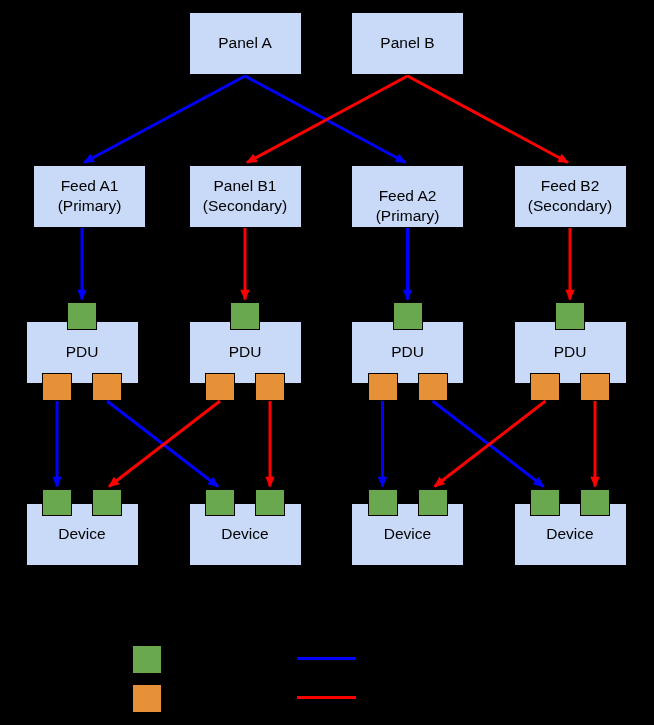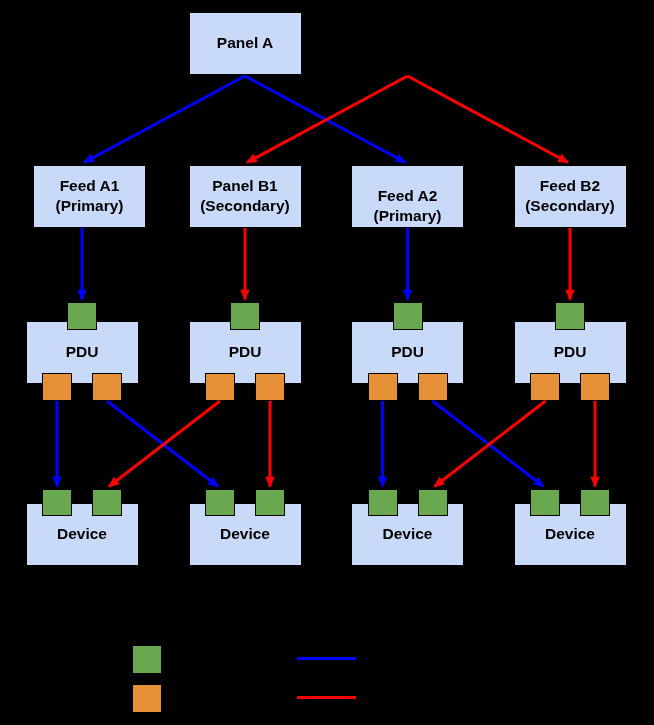--- a/index.html
+++ b/index.html
@@ -4,21 +4,21 @@
 <style>
   html,body{margin:0;padding:0;background:#000;}
   .stage{
     position:relative;width:654px;height:725px;background:#000;
     font-family:"Liberation Sans", sans-serif;color:#000;overflow:hidden;
   }
   .box{
     position:absolute;width:113px;height:63px;background:var(--box-fill);
     border:1px solid #000;box-sizing:border-box;
     display:flex;flex-direction:column;align-items:center;justify-content:center;
-    font-size:15.5px;line-height:20.5px;text-align:center;font-weight:bold;
+    font-size:15.5px;line-height:20.5px;text-align:center;
   }
   .sq{
     position:absolute;width:30px;height:28px;box-sizing:border-box;
     border:1px solid #000;
   }
   .sq.green{background:var(--green);}
   .sq.orange{background:var(--orange);}
   svg.wires{position:absolute;left:0;top:0;pointer-events:none;}
   .edge-primary{stroke:var(--blue);}
   .edge-secondary{stroke:var(--red);}
@@ -65,20 +65,23 @@
   #legend-blue-line{left:297px;top:657px;}
   #legend-red-line {left:297px;top:696px;}
 </style>
 </head>
 <body>
 
 <div class="stage" style="--box-fill: #c9daf8; --green: #6aa84f; --orange: #e69138; --blue: #0000ff; --red: #ff0000;">
 
   <div class="box" id="panel-a">
     <span>Panel A</span>
+  </div>
+  <div class="box" id="panel-b">
+    <span>Panel B</span>
   </div>
 
   <div class="box" id="feed-a1">
     <span>Feed A1</span>
     <span>(Primary)</span>
   </div>
   <div class="box" id="feed-b1">
     <span>Panel B1</span>
     <span>(Secondary)</span>
   </div>

